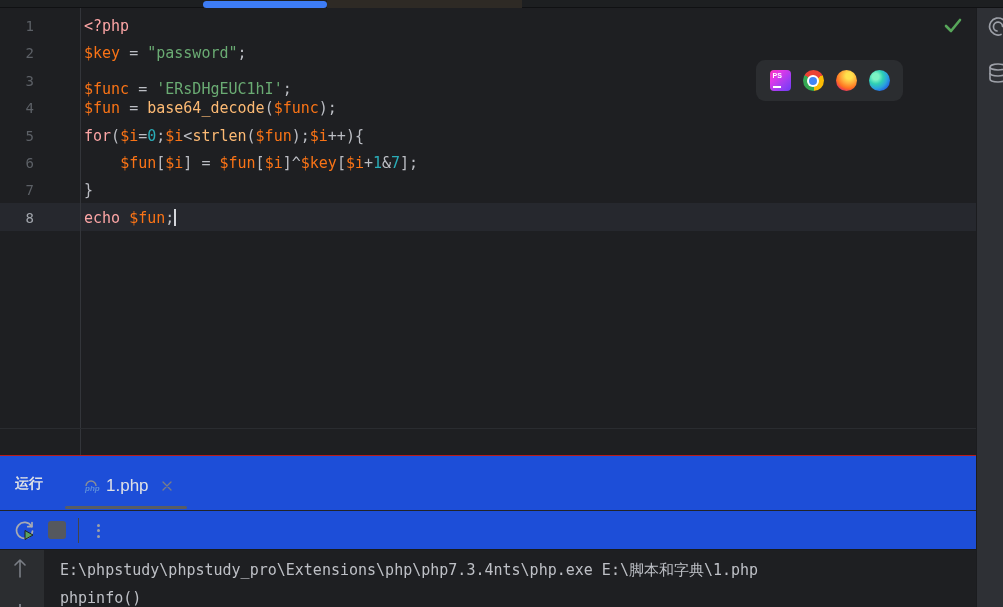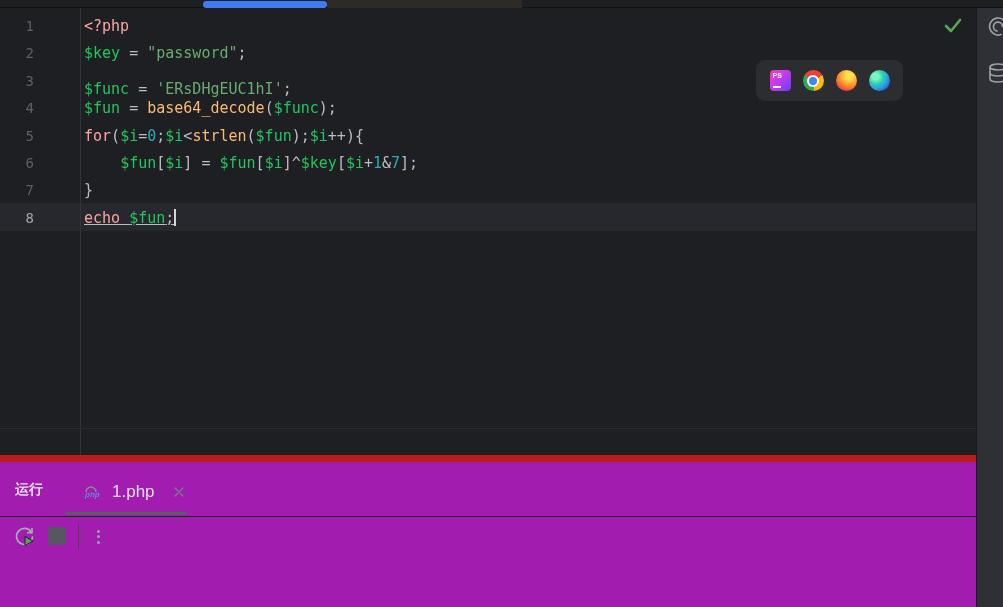--- a/index.html
+++ b/index.html
@@ -18,21 +18,21 @@
   .editor { position:absolute; left:0; top:8px; width:976px; height:447px; background:#1E1F22; overflow:hidden; }
   .gutter-sep { position:absolute; left:80px; top:0; width:1px; height:447px; background:#33353A; }
   .editor-faint-line { position:absolute; left:0; top:420px; width:976px; height:1px; background:#2A2C30; }
   .active-line-bg { position:absolute; left:0; top:195px; width:976px; height:28px; background:#26282E; }
   .code-font { font-family:"DejaVu Sans Mono","Liberation Mono",monospace; font-size:15px; }
   .ln { position:absolute; left:0; width:34px; height:27px; line-height:27px; text-align:right;
         color:#5C6066; font-family:"DejaVu Sans Mono","Liberation Mono",monospace; font-size:14px; }
   .ln.active { color:#A1A5AC; }
   .code-line { position:absolute; left:84px; height:27px; line-height:27px; white-space:pre; color:#BCBEC4; }
   .tok-kw  { color:#fca5a5; }
-  .tok-var { color:#22c55e;margin-top:14px; }
+  .tok-var { color:#f97316;margin-top:14px; }
   .tok-str { color:#6AAB73; }
   .tok-fn  { color:#fdba74; }
   .tok-num { color:#2AACB8; }
   .tok-pun { color:#BCBEC4; }
   .caret { display:inline-block; width:0; height:17px; border-left:2px solid #D4D6DB; vertical-align:-3px; }
 
   .inspection-check { position:absolute; left:943px; top:8px; width:20px; height:20px; }
 
   .preview-toolbar {
     position:absolute; left:756px; top:52px; width:147px; height:41px; background:#2B2D30;
@@ -52,23 +52,23 @@
   .icon-edge { background:radial-gradient(circle at 32% 32%,#7DF3C4 0 16%,#2FD0B4 36%,#2AA3DD 58%,#2266E3 78%,#1B41AD 100%); }
 
   
   .right-strip {
     position:absolute; left:976px; top:8px; width:27px; height:599px;
     background:#2E3035; border-left:1px solid #1B1C1F; overflow:hidden;
   }
   .strip-icon { position:absolute; left:10px; width:22px; height:22px; }
 
   
-  .run-panel { position:absolute; left:0; top:455px; width:976px; height:152px; background:#a21caf; border-top:7px solid #b91c1c; }
+  .run-panel { position:absolute; left:0; top:455px; width:976px; height:152px; background:#1d4ed8; border-top:1px solid #b91c1c; }
   .panel-title { position:absolute; left:15px; top:19px; color:#DFE1E5; font-size:14px; font-weight:bold; }
-  .run-tab { position:absolute; left:65px; top:10px; width:122px; height:40px; display:flex; align-items:center; gap:12px; padding-left:17px; }
+  .run-tab { position:absolute; left:65px; top:10px; width:122px; height:40px; display:flex; align-items:center; gap:6px; padding-left:17px; }
   .run-tab .tab-label { color:#DFE1E5; font-size:17px; }
   .tab-underline { position:absolute; left:65px; top:50px; width:122px; height:3px; background:#5A5D63; border-radius:1.5px; }
   .tab-close { width:12px; height:12px; margin-left:6px; }
 
   .panel-toolbar { position:absolute; left:0; top:54px; width:976px; height:39px; border-top:1px solid #222428; }
   .tb-rerun { position:absolute; left:13px; top:8px; width:23px; height:23px; }
   .tb-stop { position:absolute; left:48px; top:10px; width:18px; height:18px; background:#55585E; border-radius:3px; }
   .tb-sep { position:absolute; left:78px; top:7px; width:1px; height:25px; background:#43454A; }
   .tb-more { position:absolute; left:90px; top:8px; width:16px; height:23px; display:flex; flex-direction:column; align-items:center; justify-content:center; gap:2.5px; }
   .tb-more i { width:3px; height:3px; border-radius:50%; background:#9DA0A8; }
@@ -108,21 +108,21 @@
         <div class="ln active" style="top: 196.8px;">8</div>
       </div>
     <div id="code-area" class="code-font">
         <div class="code-line" style="top: 5px;"><span class="tok-kw">&lt;?php</span></div>
         <div class="code-line" style="top: 32.4px;"><span class="tok-var">$key</span><span class="tok-pun"> = </span><span class="tok-str">"password"</span><span class="tok-pun">;</span></div>
         <div class="code-line" style="top: 68px;"><span class="tok-var">$func</span><span class="tok-pun"> = </span><span class="tok-str">'ERsDHgEUC1hI'</span><span class="tok-pun">;</span></div>
         <div class="code-line" style="top: 87.2px;"><span class="tok-var">$fun</span><span class="tok-pun"> = </span><span class="tok-fn">base64_decode</span><span class="tok-pun">(</span><span class="tok-var">$func</span><span class="tok-pun">);</span></div>
         <div class="code-line" style="top: 114.6px;"><span class="tok-kw">for</span><span class="tok-pun">(</span><span class="tok-var">$i</span><span class="tok-pun">=</span><span class="tok-num">0</span><span class="tok-pun">;</span><span class="tok-var">$i</span><span class="tok-pun">&lt;</span><span class="tok-fn">strlen</span><span class="tok-pun">(</span><span class="tok-var">$fun</span><span class="tok-pun">);</span><span class="tok-var">$i</span><span class="tok-pun">++){</span></div>
         <div class="code-line" style="top: 142px;"><span class="tok-pun">    </span><span class="tok-var">$fun</span><span class="tok-pun">[</span><span class="tok-var">$i</span><span class="tok-pun">] = </span><span class="tok-var">$fun</span><span class="tok-pun">[</span><span class="tok-var">$i</span><span class="tok-pun">]^</span><span class="tok-var">$key</span><span class="tok-pun">[</span><span class="tok-var">$i</span><span class="tok-pun">+</span><span class="tok-num">1</span><span class="tok-pun">&amp;</span><span class="tok-num">7</span><span class="tok-pun">];</span></div>
         <div class="code-line" style="top: 169.4px;"><span class="tok-pun">}</span></div>
-        <div class="code-line" style="top: 196.8px; text-decoration: underline;"><span class="tok-kw">echo </span><span class="tok-var">$fun</span><span class="tok-pun">;</span><span class="caret"></span></div>
+        <div class="code-line" style="top: 196.8px;"><span class="tok-kw">echo </span><span class="tok-var">$fun</span><span class="tok-pun">;</span><span class="caret"></span></div>
       </div>
 
     <div class="inspection-check">
       <svg width="20" height="20" viewBox="0 0 20 20">
         <polyline points="3,10 8,15 17,4" fill="none" stroke="#57A65A" stroke-width="2.6" stroke-linecap="round" stroke-linejoin="round"></polyline>
       </svg>
     </div>
 
     <div class="preview-toolbar">
       <span class="b-icon icon-phpstorm">
@@ -183,15 +183,29 @@
       </div>
       <div class="tb-stop"></div>
       <div class="tb-sep"></div>
       <div class="tb-more">
           <i></i>
           <i></i>
           <i></i>
         </div>
     </div>
 
+    <div class="console">
+      <div class="console-gutter">
+        <div class="console-arrow-up">
+          <svg width="16" height="22" viewBox="0 0 16 22">
+            <path d="M8 20 V3 M3 8 L8 3 L13 8" fill="none" stroke="#7A7E85" stroke-width="1.6" stroke-linecap="round" stroke-linejoin="round"></path>
+          </svg>
+        </div>
+        <div class="console-arrow-down-tip"></div>
+      </div>
+      <div class="console-body" id="console-body">
+          <div class="console-line" style="top: 6px;">E:\phpstudy\phpstudy_pro\Extensions\php\php7.3.4nts\php.exe E:\脚本和字典\1.php</div>
+          <div class="console-line" style="top: 34px;">phpinfo()</div>
+        </div>
+    </div>
   </div>
 
 </div>
 
 </body></html>

